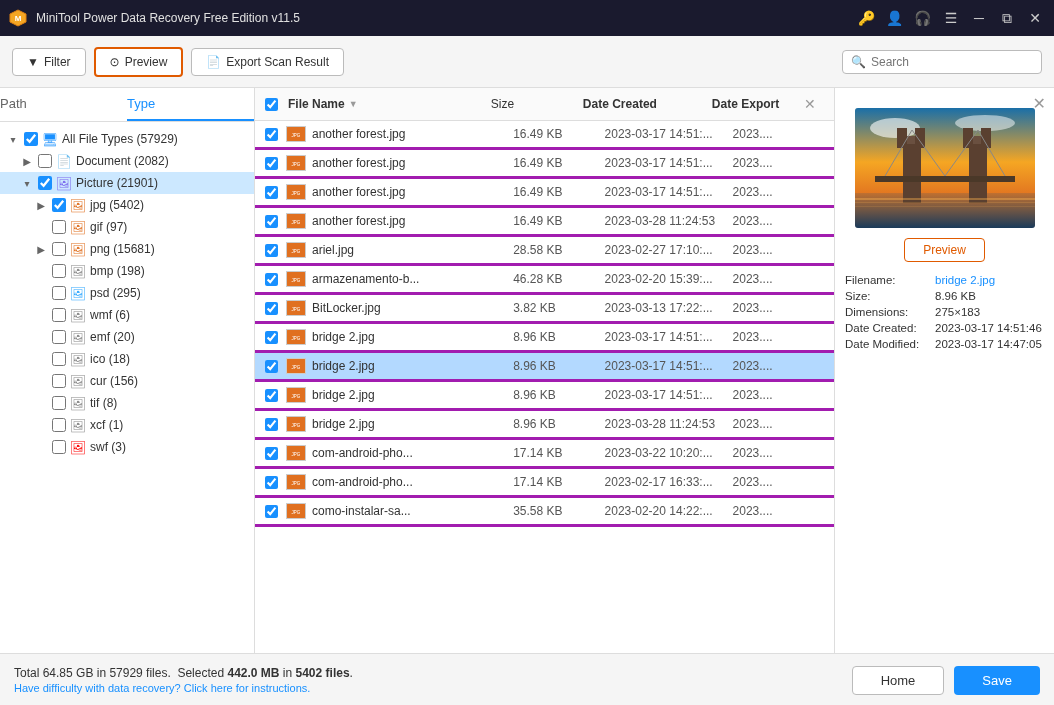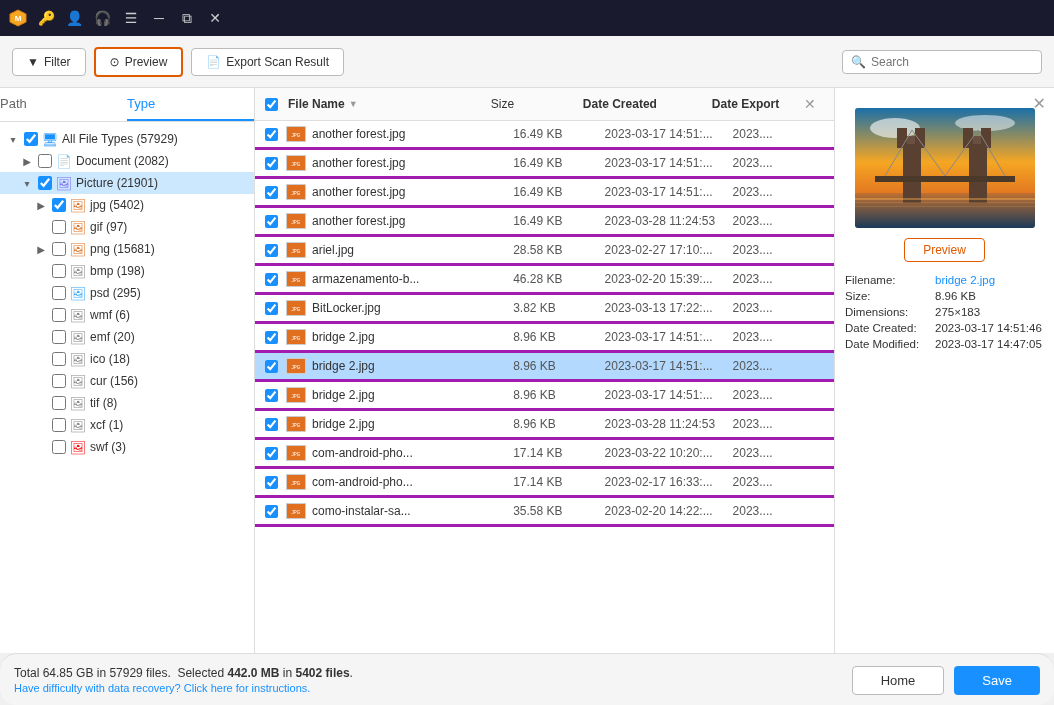--- a/index.html
+++ b/index.html
@@ -62,21 +62,21 @@
     .preview-image { width: 180px; height: 120px; background: #ccc; border-radius: 3px; overflow: hidden; margin-top: 10px; margin-bottom: 10px; }
     .preview-image svg { width: 100%; height: 100%; }
     .preview-btn-outline { border: 1px solid #e05a00; color: #e05a00; background: #fff; padding: 4px 18px; border-radius: 4px; cursor: pointer; font-size: 12px; margin-bottom: 12px; }
     .preview-meta { width: 100%; font-size: 11.5px; }
     .meta-row { display: flex; margin-bottom: 4px; }
     .meta-label { color: #333; font-weight: 500; width: 90px; flex-shrink: 0; }
     .meta-value { color: #1890ff; flex: 1; word-break: break-all; }
     .meta-value.black { color: #333; }
 
     
-    .statusbar { background: #f5f5f5; border-top: 1px solid #ddd; padding: 6px 14px; display: flex; align-items: center; justify-content: space-between; flex-shrink: 0; height: 52px; flex-direction: column; align-items: flex-start; justify-content: center; gap: 2px; border-radius: 17px; }
+    .statusbar { background: #f5f5f5; border-top: 1px solid #ddd; padding: 6px 14px; display: flex; align-items: center; justify-content: space-between; flex-shrink: 0; height: 52px; flex-direction: column; align-items: flex-start; justify-content: center; gap: 2px; }
     .status-text { font-size: 12px; color: #333; }
     .status-text strong { font-weight: 700; }
     .status-link { font-size: 11px; color: #1890ff; text-decoration: none; cursor: pointer; }
     .statusbar-actions { position: absolute; right: 14px; bottom: 10px; display: flex; gap: 10px; }
     .btn-home { padding: 6px 28px; border: 1px solid #bbb; border-radius: 4px; background: #fff; cursor: pointer; font-size: 13px; color: #333; }
     .btn-save { padding: 6px 28px; border: none; border-radius: 4px; background: #1890ff; cursor: pointer; font-size: 13px; color: #fff; font-weight: 500; }
 
     
     ::-webkit-scrollbar { width: 6px; height: 6px; }
     ::-webkit-scrollbar-thumb { background: #ccc; border-radius: 3px; }
@@ -103,20 +103,21 @@
 </head>
 <body>
 
 <div class="titlebar">
   <div class="titlebar-logo">
     <svg viewBox="0 0 20 20" width="20" height="20">
       <polygon points="10,2 18,6 18,14 10,18 2,14 2,6" fill="#f5a623" stroke="#e08010" stroke-width="1"></polygon>
       <text x="10" y="13" text-anchor="middle" font-size="8" fill="#fff" font-weight="bold">M</text>
     </svg>
   </div>
+  <span class="titlebar-title">MiniTool Power Data Recovery Free Edition v11.5</span>
   <div class="titlebar-controls">
     <div class="titlebar-icon">🔑</div>
     <div class="titlebar-icon">👤</div>
     <div class="titlebar-icon">🎧</div>
     <div class="titlebar-icon">☰</div>
     <div class="titlebar-icon">─</div>
     <div class="titlebar-icon">⧉</div>
     <div class="titlebar-icon titlebar-close">✕</div>
   </div>
 </div>

